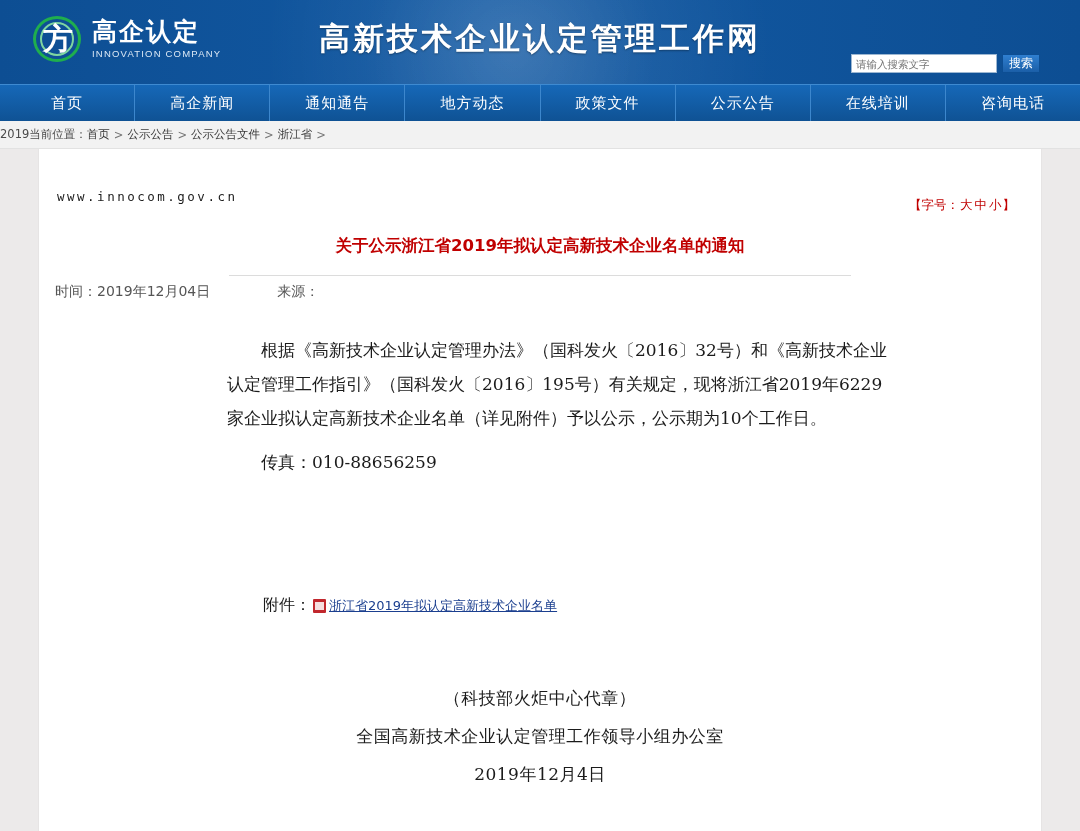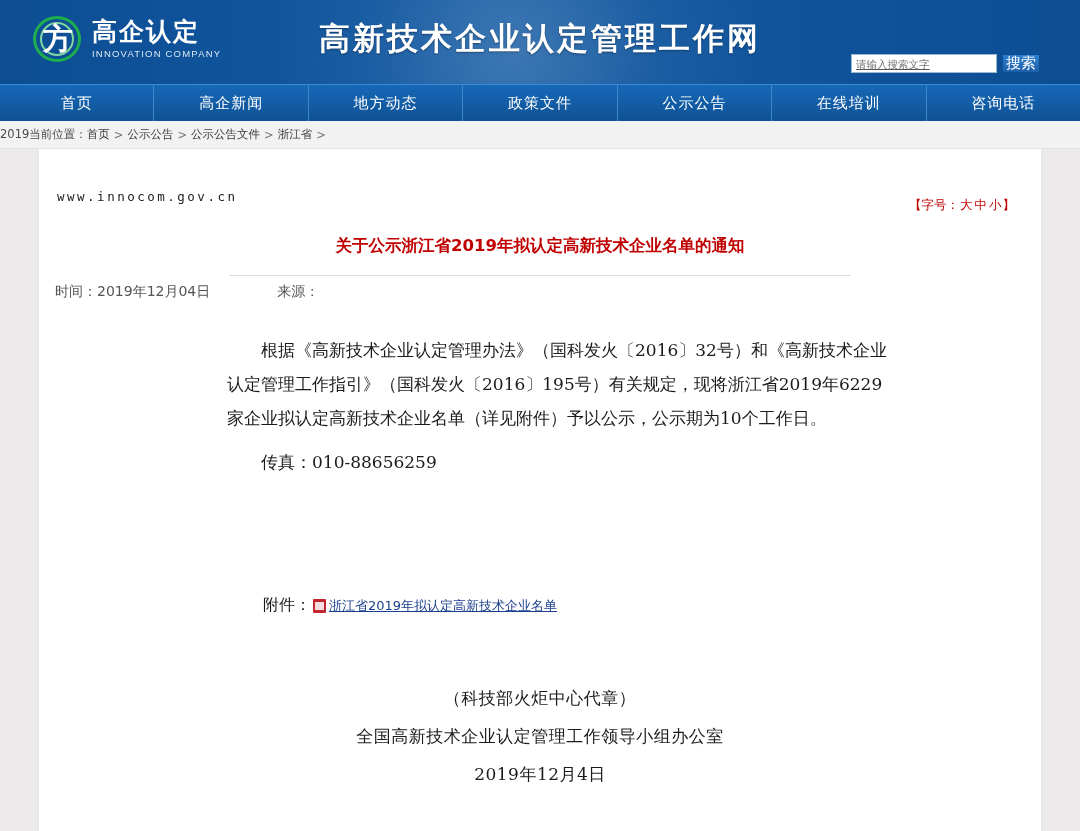--- a/index.html
+++ b/index.html
@@ -112,31 +112,30 @@
   .search-input {
     width: 146px;
     height: 19px;
     box-sizing: border-box;
     border: 1px solid #9cb7d2;
     background: #ffffff;
     font-size: 10.5px;
     color: #555;
     padding: 0 4px;
     font-family: "DejaVu Sans", sans-serif;
-    text-decoration: underline;
   }
   .search-btn {
     margin-left: 5px;
     width: 38px;
     height: 19px;
     box-sizing: border-box;
     border: 1px solid #0d4e93;
     background: linear-gradient(#2f7fd0, #1b5fa8);
     color: #ffffff;
-    font-size: 15px;
+    font-size: 12px;
     line-height: 17px;
     text-align: center;
     cursor: pointer;
     font-family: "DejaVu Sans", sans-serif;
   }
 
   
   .nav {
     height: 36px;
     background: linear-gradient(#1668b8, #0f5294);
@@ -314,20 +313,21 @@
 
     <div class="search-box">
       <input class="search-input" type="text" placeholder="请输入搜索文字" style="">
       <div class="search-btn">搜索</div>
     </div>
   </div>
 
   <div class="nav">
     <div class="nav-item">首页</div>
     <div class="nav-item">高企新闻</div>
+    <div class="nav-item">通知通告</div>
     <div class="nav-item">地方动态</div>
     <div class="nav-item">政策文件</div>
     <div class="nav-item">公示公告</div>
     <div class="nav-item">在线培训</div>
     <div class="nav-item">咨询电话</div>
   </div>
 
   <div class="crumb-bar">
     <span>2019当前位置：</span>
     <span class="crumb-link">首页</span>

